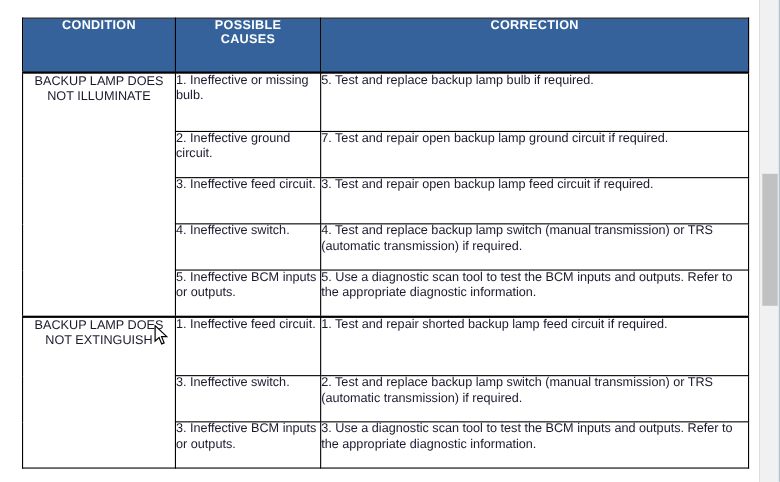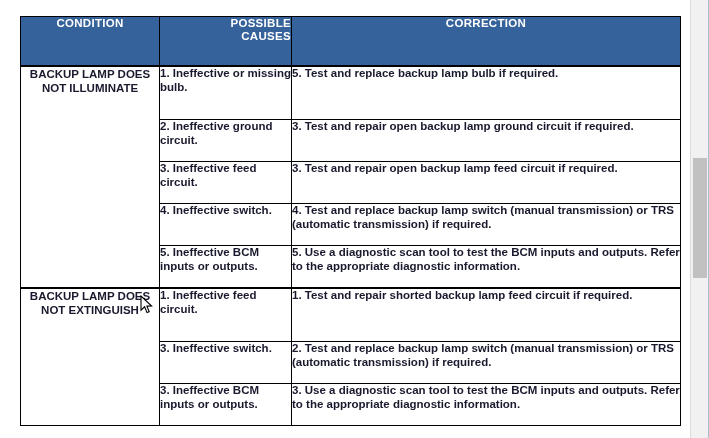--- a/index.html
+++ b/index.html
@@ -58,21 +58,20 @@
     height: 48px;
     line-height: 13px;
     padding: 0 4px;
     vertical-align: middle;
     border: 1px solid #000000;
   }
 
   
   tbody.section {
     border-top: 2px solid #000000;
-    font-weight: bold;
   }
   tbody.section > tr > td {
     border-top: 2px solid #000000;
   }
   tbody.section > tr:not(:first-child) > td {
     border-top: 1px solid #000000;
   }
 
   
   td.condition {
@@ -185,36 +184,36 @@
 
   <table id="diag-table">
     <colgroup>
       <col class="c-condition">
       <col class="c-causes">
       <col class="c-correct">
     </colgroup>
     <thead>
       <tr>
         <th>CONDITION</th>
-        <th style="white-space: pre-line; text-align: right;">POSSIBLE
+        <th style="white-space: pre-line;">POSSIBLE
 CAUSES</th>
         <th>CORRECTION</th>
       </tr>
     </thead>
 
     <tbody class="section">
       <tr class="pair pair-1">
         <td class="condition" rowspan="5">BACKUP LAMP DOES
 NOT ILLUMINATE</td>
         <td class="cause">1. Ineffective or missing bulb.</td>
         <td class="correction">5. Test and replace backup lamp bulb if required.</td>
       </tr>
       <tr class="pair pair-n">
         <td class="cause">2. Ineffective ground circuit.</td>
-        <td class="correction">3. Test and repair open backup lamp ground circuit if required.</td>
+        <td class="correction">7. Test and repair open backup lamp ground circuit if required.</td>
       </tr>
       <tr class="pair pair-n">
         <td class="cause">3. Ineffective feed circuit.</td>
         <td class="correction">3. Test and repair open backup lamp feed circuit if required.</td>
       </tr>
       <tr class="pair pair-n">
         <td class="cause">4. Ineffective switch.</td>
         <td class="correction">4. Test and replace backup lamp switch (manual transmission) or TRS (automatic transmission) if required.</td>
       </tr>
       <tr class="pair pair-n">

